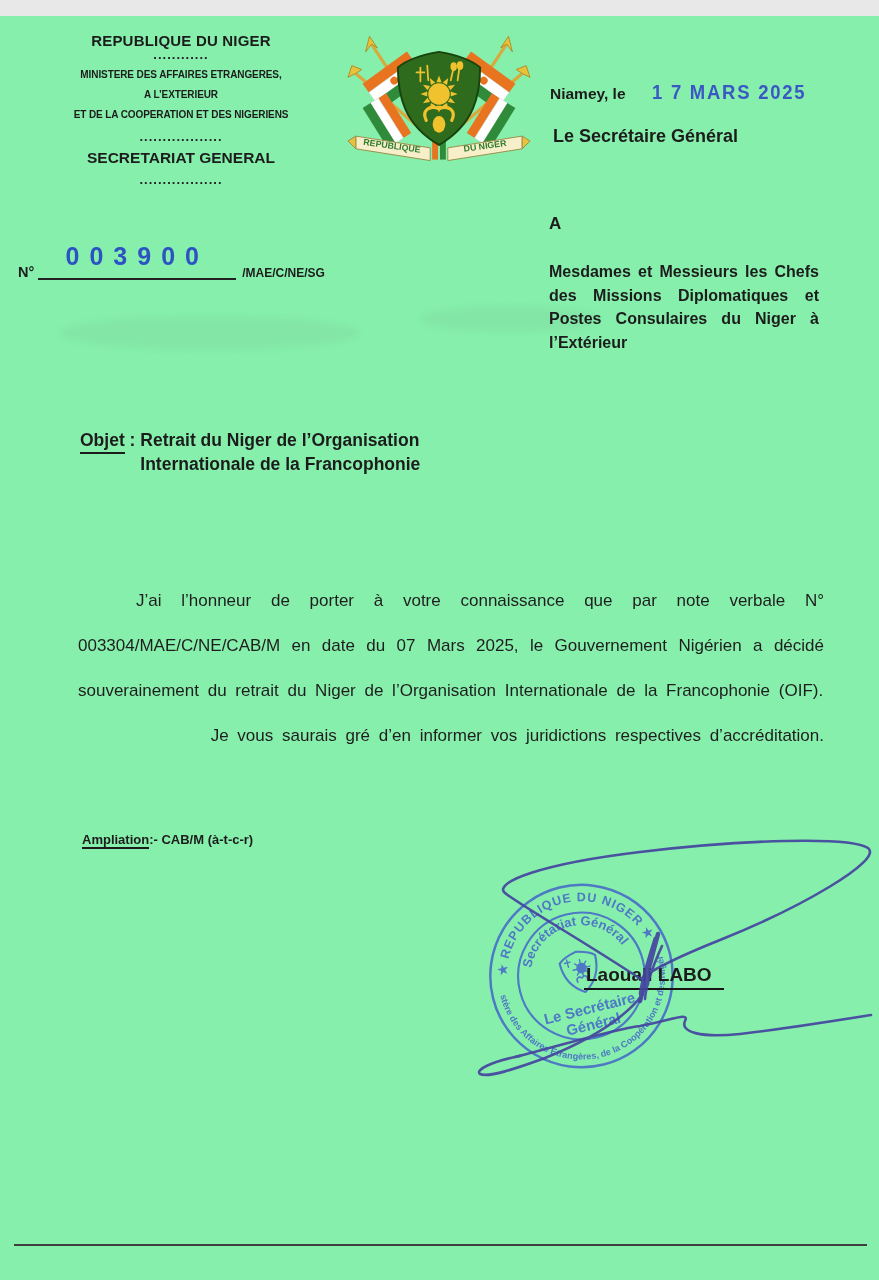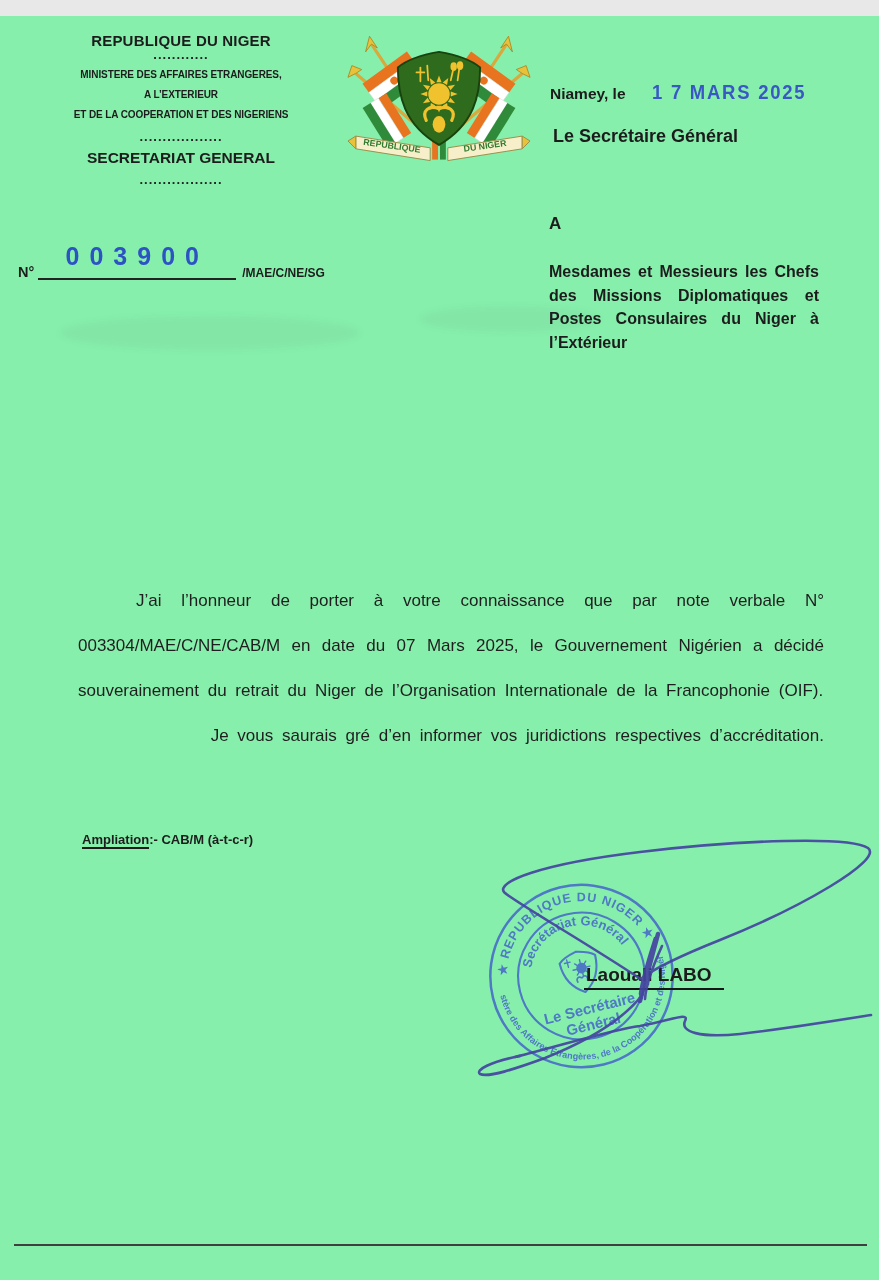--- a/index.html
+++ b/index.html
@@ -185,20 +185,28 @@
 
   <div class="ref-line">
     <span>N°</span><span class="ref-underline"><span class="ref-number">003900</span></span><span class="ref-suffix">/MAE/C/NE/SG</span>
   </div>
 
   <div class="recipient">
     <div class="to-label">A</div>
     <div class="recipient-text">Mesdames et Messieurs les Chefs des Missions Diplomatiques et Postes Consulaires du Niger à l’Extérieur</div>
   </div>
 
+  <div class="subject">
+    <span class="subject-label">Objet</span>
+      <span class="subject-colon"> : </span>
+    <span>
+      <div>Retrait du Niger de l’Organisation</div>
+      <div>Internationale de la Francophonie</div>
+    </span>
+  </div>
 
   <div class="body-text">
     <p class="p1">J’ai l’honneur de porter à votre connaissance que par note verbale N° 003304/MAE/C/NE/CAB/M en date du 07 Mars 2025, le Gouvernement Nigérien a décidé souverainement du retrait du Niger de l’Organisation Internationale de la Francophonie (OIF).</p>
     <p class="p2">Je vous saurais gré d’en informer vos juridictions respectives d’accréditation.</p>
   </div>
 
   <div class="ampliation">
     <span class="ampliation-label">Ampliation</span><span>:- CAB/M (à-t-c-r)</span>
   </div>
 

